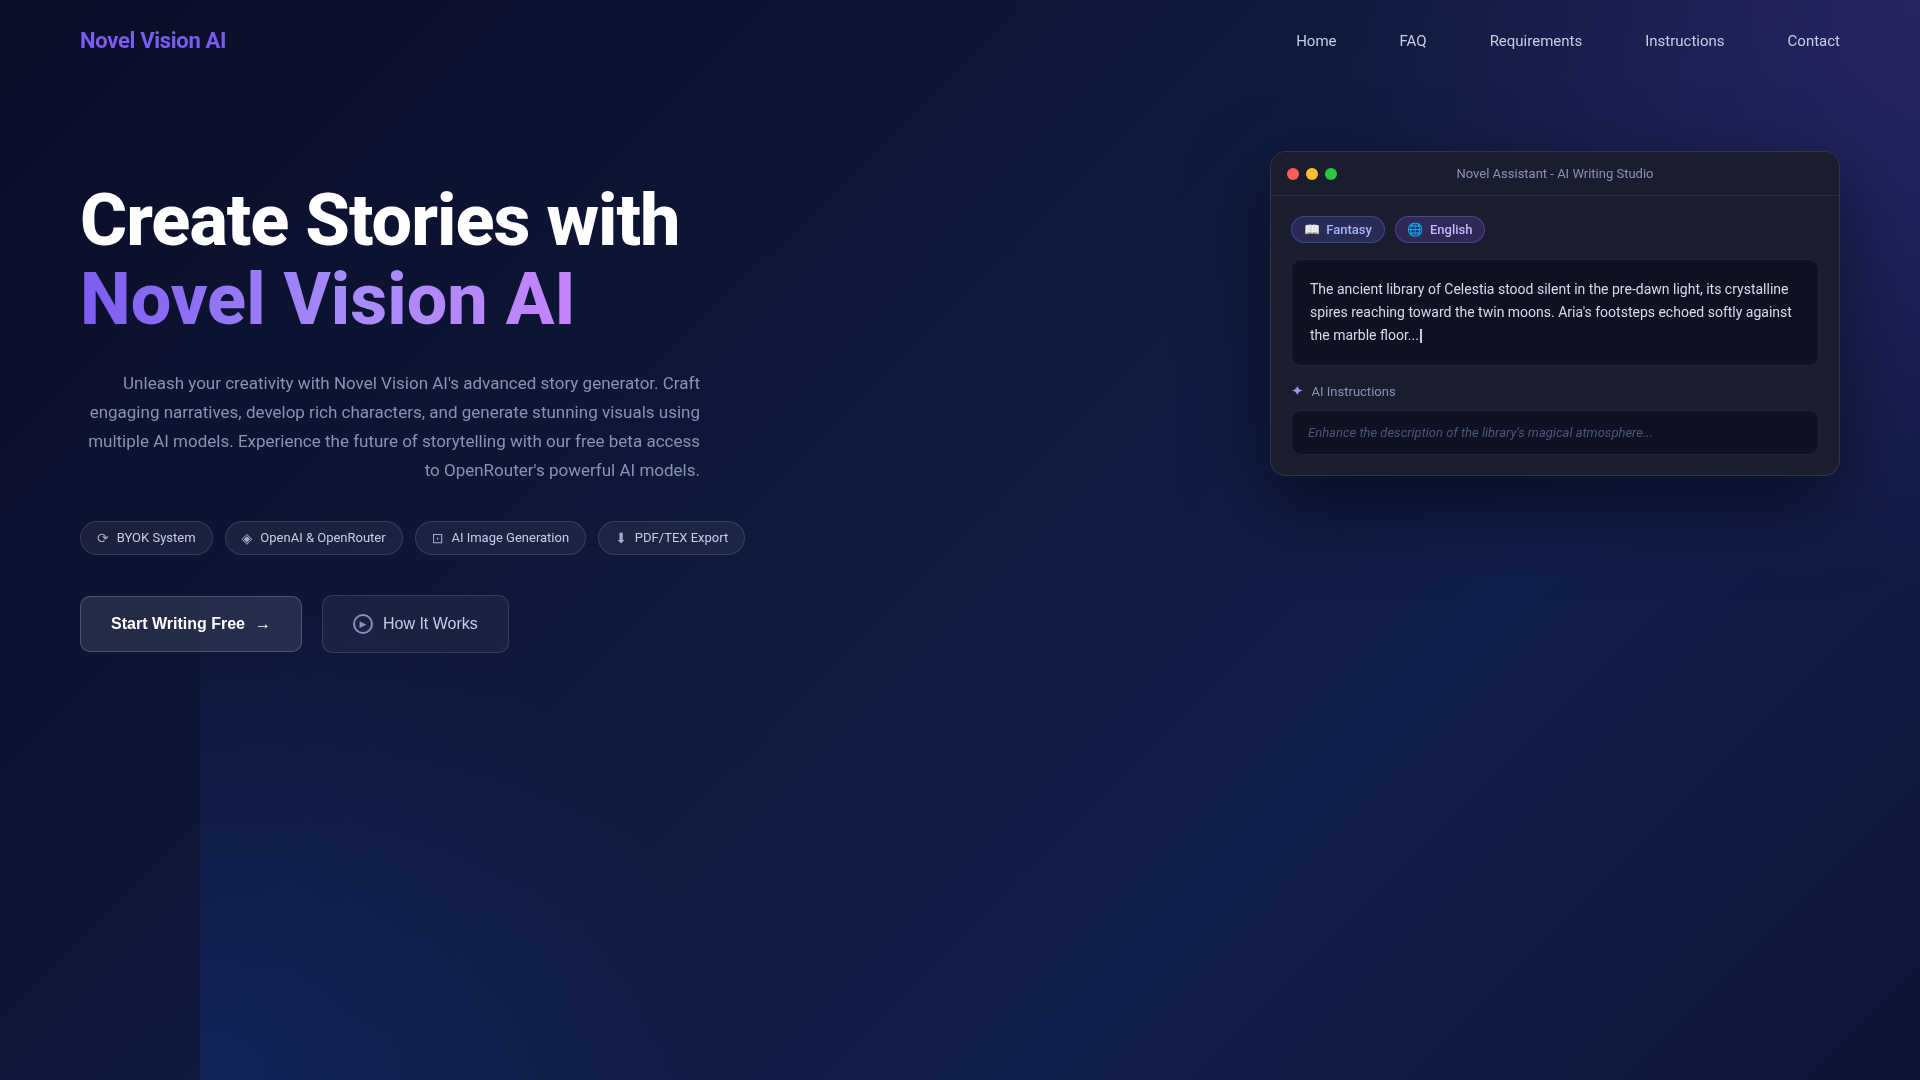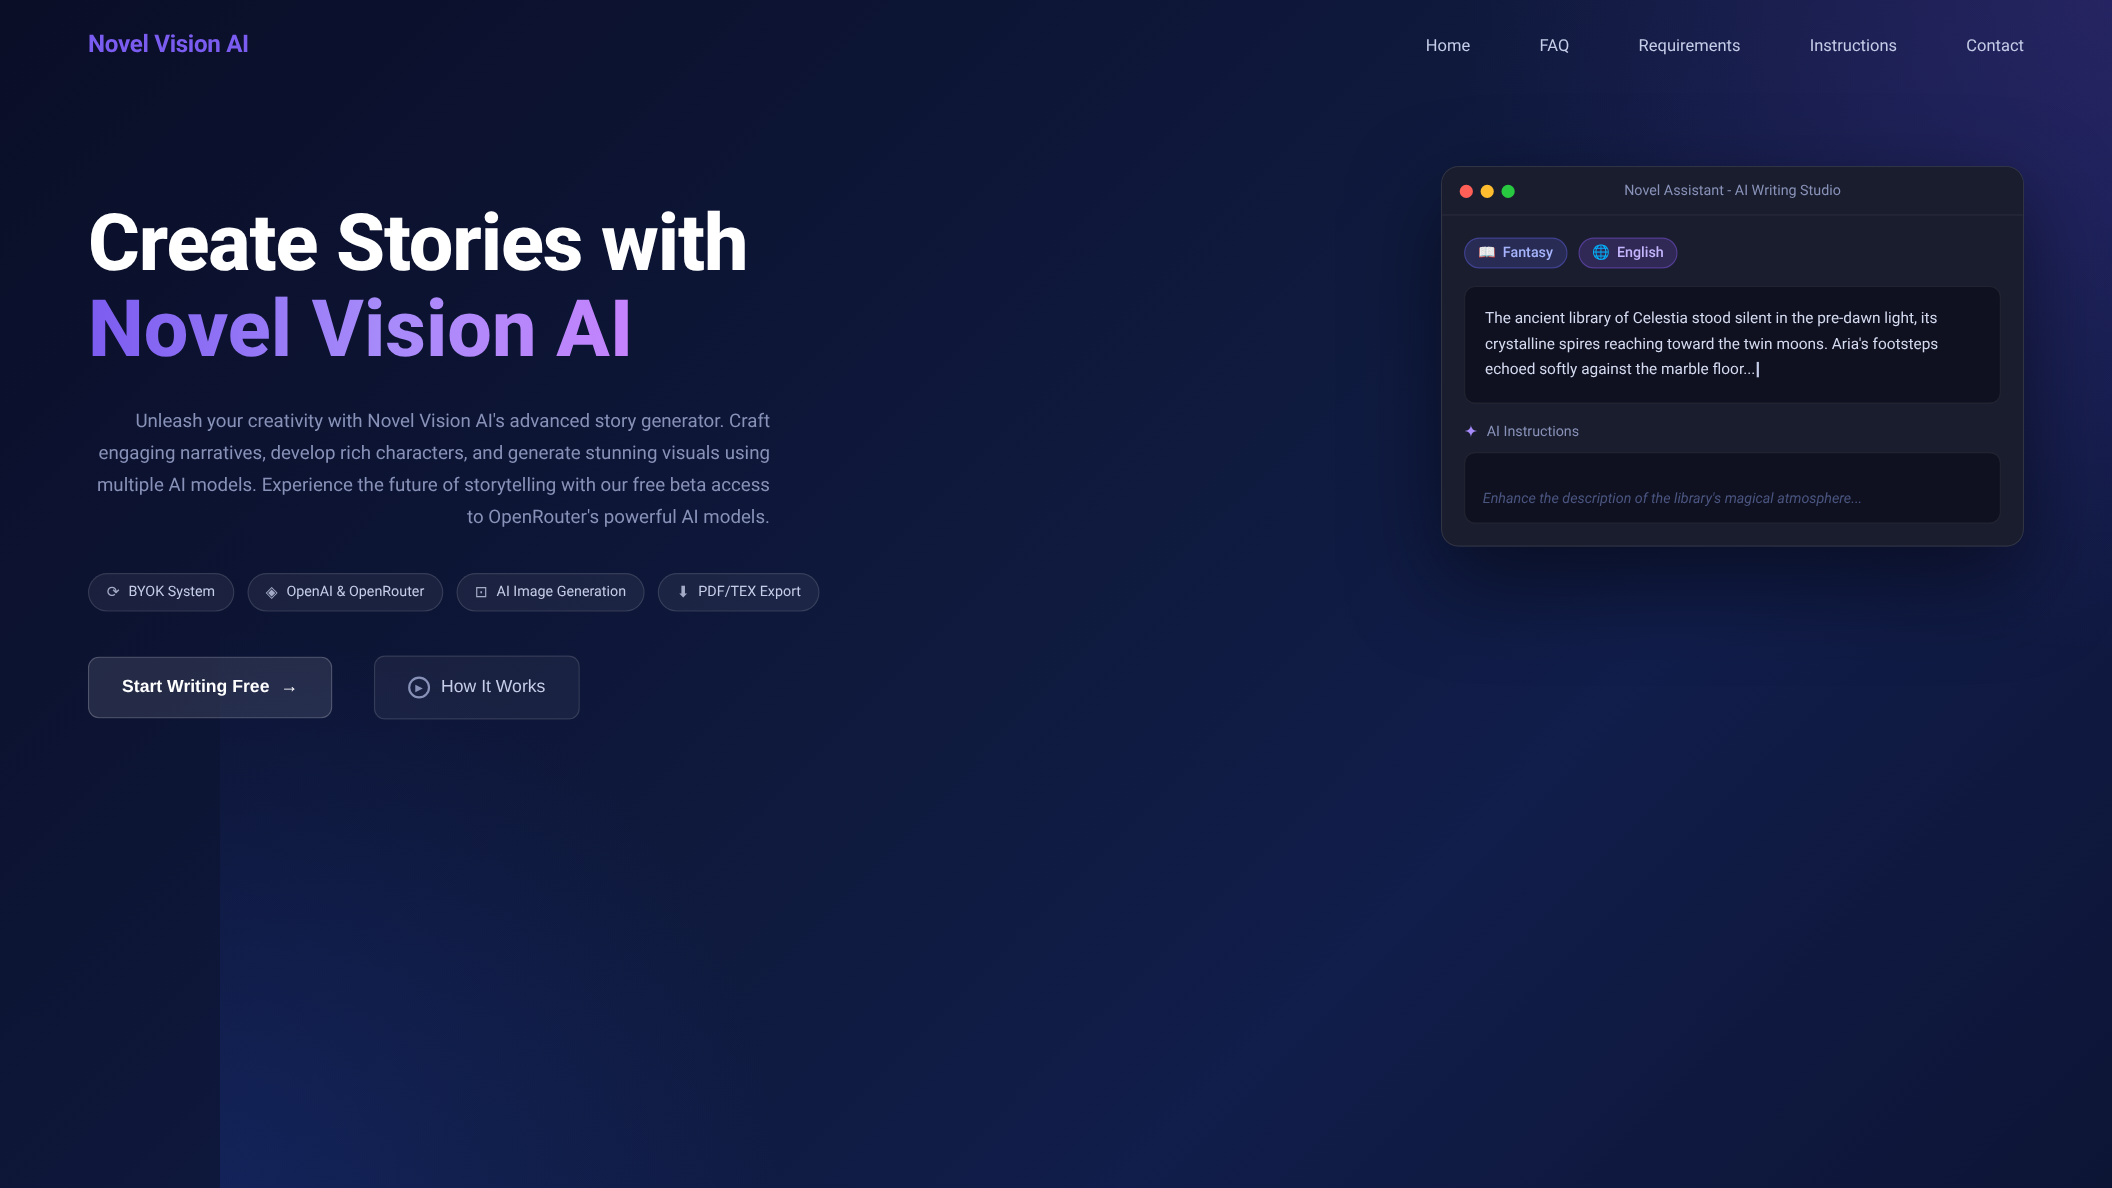--- a/index.html
+++ b/index.html
@@ -138,21 +138,21 @@
     }
 
     .badge-icon {
       font-size: 14px;
       opacity: 0.8;
     }
 
     
     .cta-buttons {
       display: flex;
-      gap: 38px;
+      gap: 20px;
       align-items: center;
     }
 
     .btn-primary {
       display: flex;
       align-items: center;
       gap: 10px;
       background: rgba(255,255,255,0.1);
       border: 1px solid rgba(255,255,255,0.2);
       border-radius: 10px;
@@ -174,21 +174,21 @@
       padding: 18px 30px;
       color: #c5cde8;
       font-size: 16px;
       font-weight: 500;
       cursor: pointer;
       transition: background 0.2s;
     }
 
     
     .app-window {
-      width: 530px;
+      width: 570px;
       background: #1a1d2e;
       border-radius: 16px;
       border: 1px solid rgba(255,255,255,0.1);
       overflow: hidden;
       box-shadow: 0 30px 80px rgba(0,0,0,0.5);
       flex-shrink: 0;
       margin-top: 10px;
     }
 
     .window-titlebar {
@@ -311,21 +311,20 @@
       background: #0f1120;
       border: 1px solid rgba(255,255,255,0.08);
       border-radius: 10px;
       padding: 14px 16px;
     }
 
     .suggestion-text {
       color: #4a5580;
       font-size: 13px;
       font-style: italic;
-      margin-top: 20px;
     }
 
     
     .arrow-right::after {
       content: '→';
     }
 
     .play-circle {
       width: 20px;
       height: 20px;

